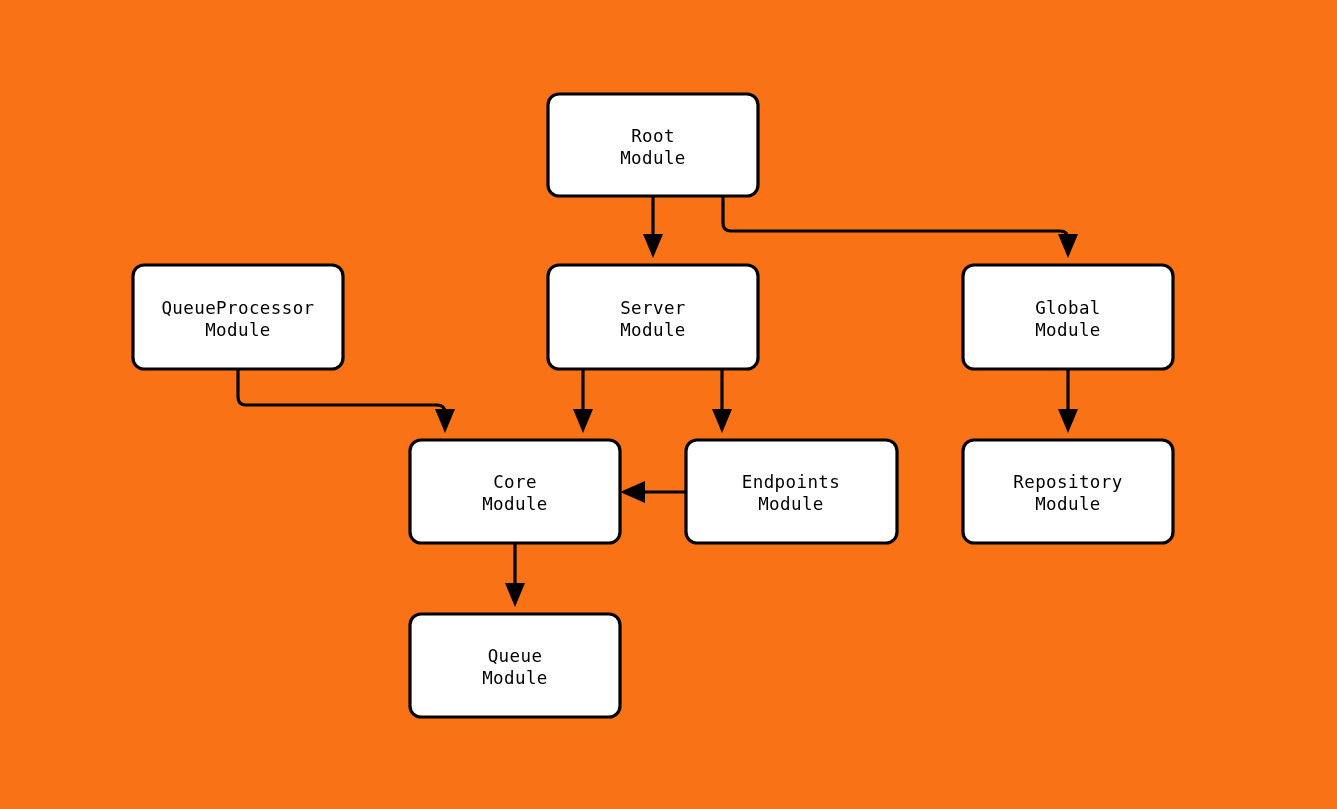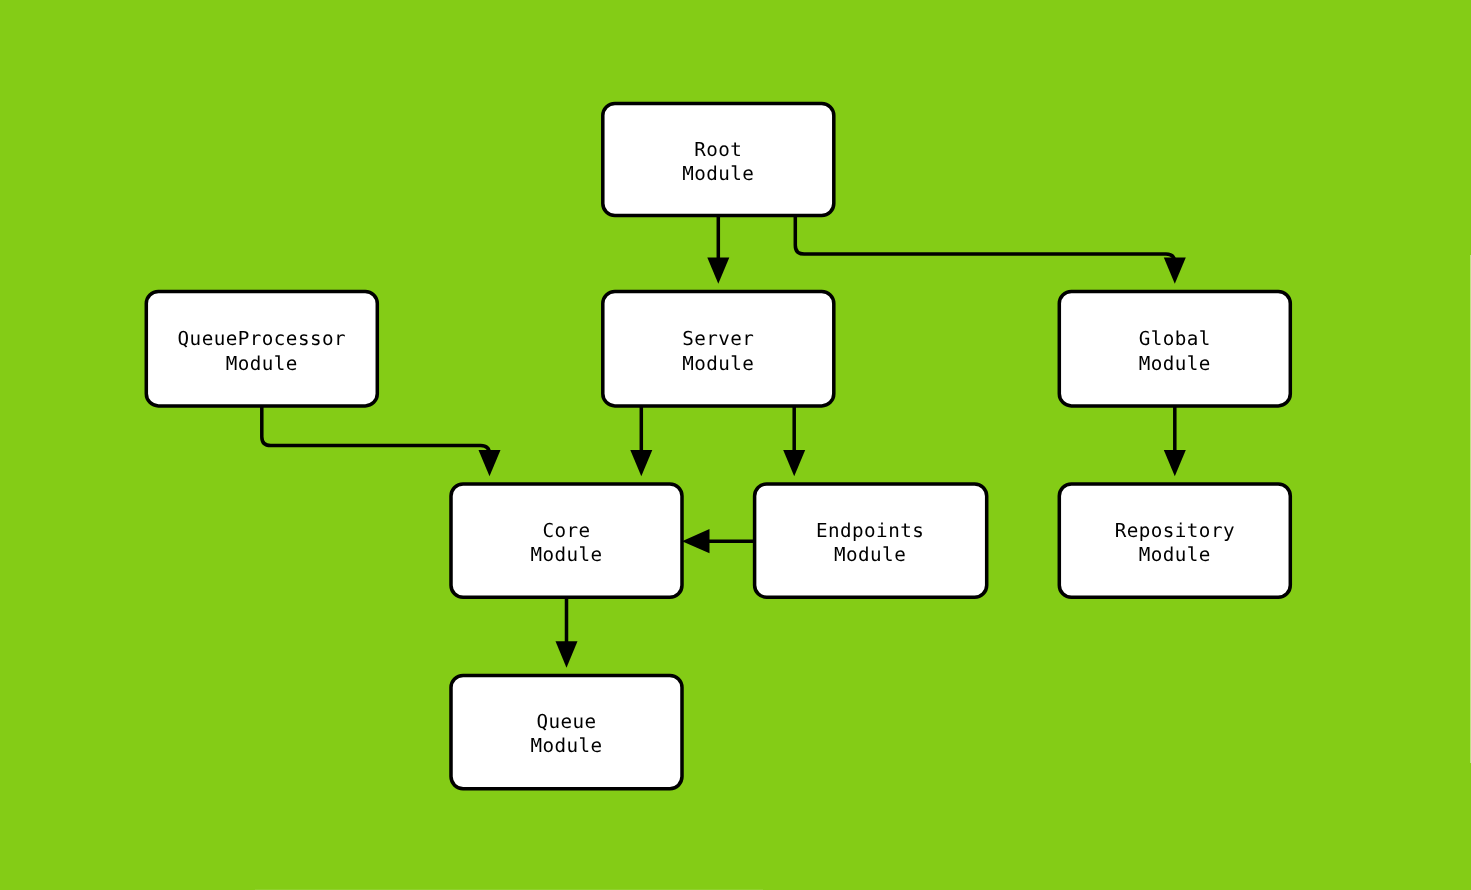--- a/index.html
+++ b/index.html
@@ -11,21 +11,21 @@
   body {
     width: 1337px;
     height: 809px;
     overflow: hidden;
     font-family: "DejaVu Sans Mono", "Liberation Mono", monospace;
   }
   #diagram-root {
     position: relative;
     width: 1337px;
     height: 809px;
-    background: #84cc16;
+    background: #f97316;
   }
   svg#diagram-svg {
     position: absolute;
     top: 0;
     left: 0;
     width: 1337px;
     height: 809px;
     display: block;
   }
   .node-box {

